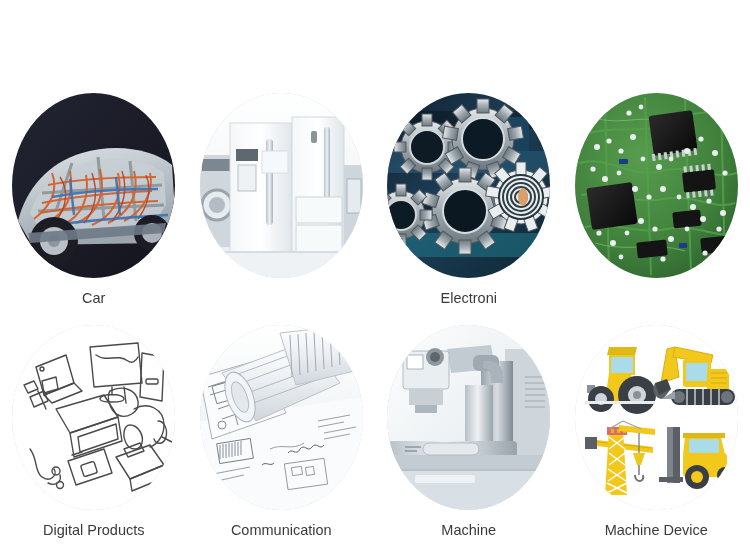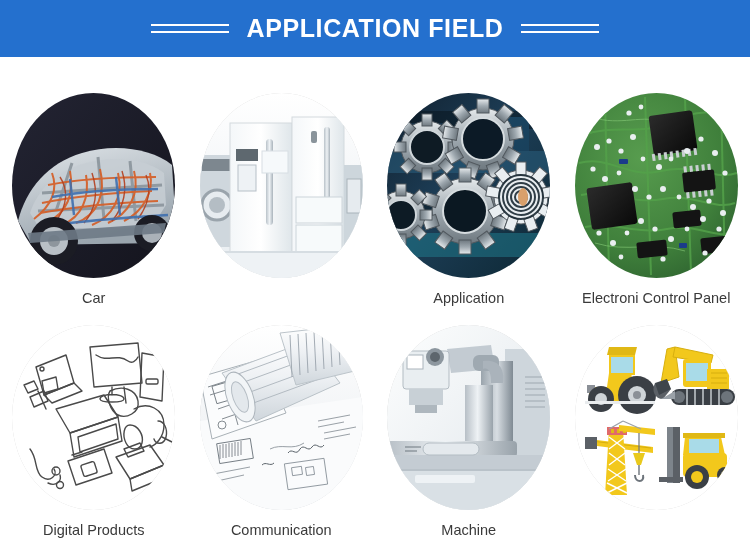--- a/index.html
+++ b/index.html
@@ -59,31 +59,20 @@
 
   
   .row1 .cell{padding-top:36px;}
   .row2 .cell{padding-top:18px;}
 </style>
 </head>
 <body>
 
 <div id="page">
 
-  <div class="banner">
-    <span class="deco">
-      <i></i>
-        <i></i>
-    </span>
-    <span class="banner-title">APPLICATION FIELD</span>
-    <span class="deco">
-      <i></i>
-        <i></i>
-    </span>
-  </div>
 
   <div class="grid">
 
     <div class="row row1">
 
       <div class="cell">
         <div class="circle">
           <div class="art">
             <svg viewBox="0 0 163 185" preserveAspectRatio="none">
               <defs>
@@ -313,21 +302,21 @@
                 <circle cx="134" cy="104" r="22"></circle>
                   <circle cx="134" cy="104" r="18"></circle>
                 <circle cx="134" cy="104" r="14"></circle>
                   <circle cx="134" cy="104" r="10"></circle>
                 <circle cx="134" cy="104" r="6"></circle>
               </g>
               <ellipse cx="136" cy="104" rx="5" ry="9" fill="#d9a06b"></ellipse>
             </svg>
           </div>
         </div>
-        <div class="caption">Application</div>
+        <div class="caption">Electroni</div>
       </div>
 
       <div class="cell">
         <div class="circle">
           <div class="art">
             <svg viewBox="0 0 163 185" preserveAspectRatio="none">
               <defs>
                 <radialGradient id="pcb" cx=".4" cy=".35" r=".85">
                   <stop offset="0" stop-color="#579c4e"></stop>
                   <stop offset=".6" stop-color="#3f7f3b"></stop>
@@ -430,21 +419,20 @@
                   <circle cx="88" cy="166" r="2.6"></circle>
               </g>
 
               <g fill="#1b3b8a">
                 <rect x="44" y="66" width="9" height="5" rx="1"></rect>
                 <rect x="104" y="150" width="8" height="5" rx="1"></rect>
               </g>
             </svg>
           </div>
         </div>
-        <div class="caption">Electroni Control Panel</div>
       </div>
     </div>
 
     <div class="row row2">
 
       <div class="cell">
         <div class="circle ringed">
           <div class="art">
             <svg viewBox="0 0 163 185" preserveAspectRatio="xMidYMid meet">
               <rect width="163" height="185" fill="#ffffff"></rect>
@@ -734,16 +722,17 @@
                 <rect x="92" y="102" width="6" height="56" fill="#7d848b"></rect>
                 <rect x="84" y="152" width="24" height="5" fill="#5b6066"></rect>
                 <circle cx="122" cy="152" r="12" fill="#3a3f45"></circle>
                 <circle cx="122" cy="152" r="6" fill="#f2c81c"></circle>
                 <circle cx="150" cy="150" r="8" fill="#3a3f45"></circle>
                 <circle cx="150" cy="150" r="4" fill="#cfd4d8"></circle>
               </g>
             </svg>
           </div>
         </div>
+        <div class="caption">Machine Device</div>
       </div>
     </div>
   </div>
 </div>
 
 </body></html>

